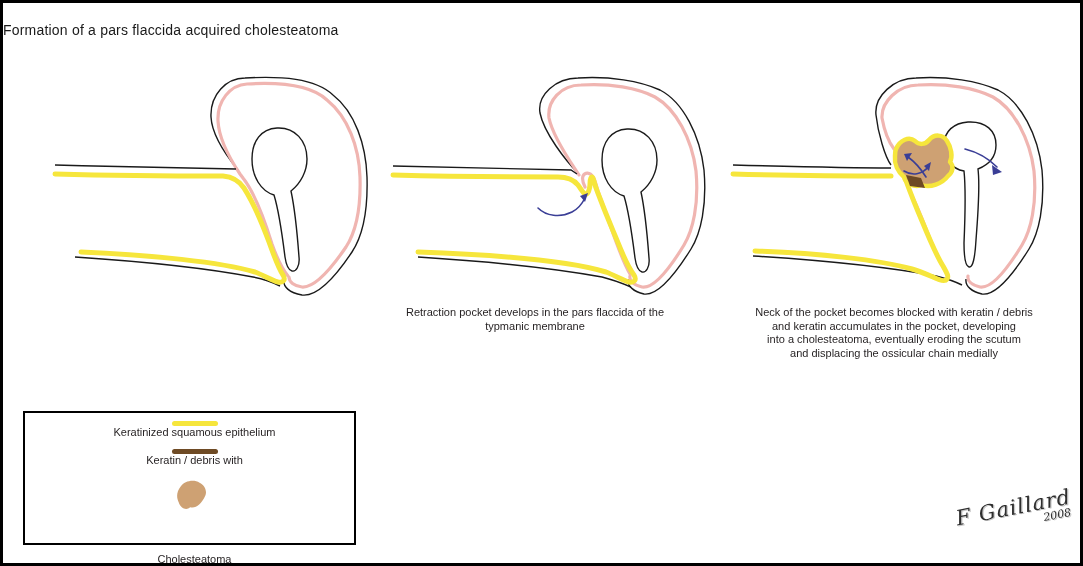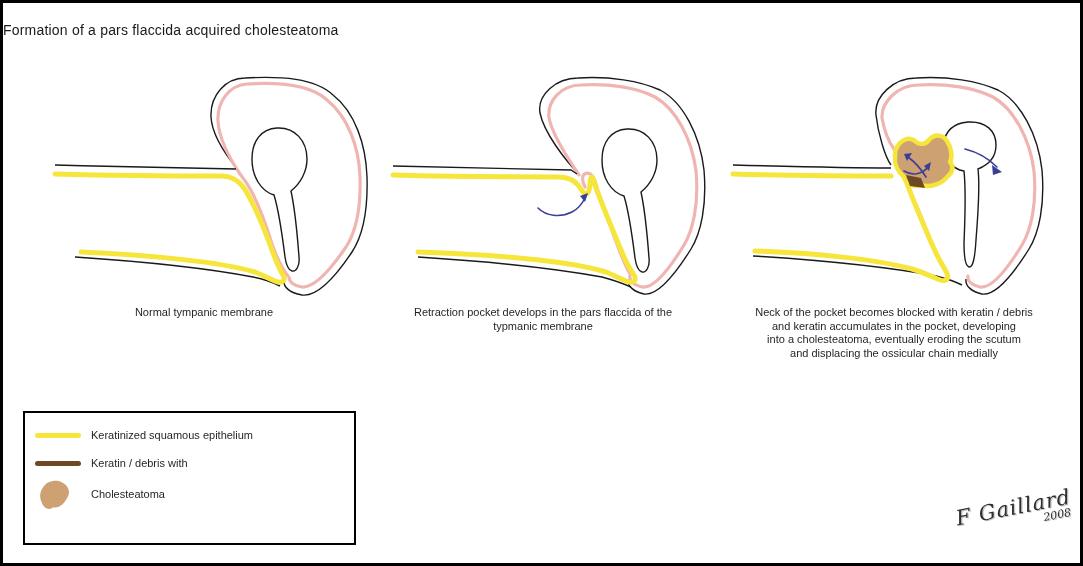--- a/index.html
+++ b/index.html
@@ -1,24 +1,24 @@
 <!DOCTYPE html>
 <html style="--c-yellow: #F6E63C; --c-pink: #F0B5B1; --c-brown: #6E4A24; --c-tan: #CEA173; --c-arrow_blue: #3A3E96; --c-outline: #1A1A1A;"><head>
 <meta charset="utf-8">
 <style>
   html,body{margin:0;padding:0;background:#fff;font-family:"Liberation Sans","DejaVu Sans",sans-serif;}
   #frame{position:relative;width:1083px;height:566px;box-sizing:border-box;border:3px solid #000;background:#fff;overflow:hidden;}
   .title{position:absolute;left:0;top:19px;width:100%;text-align:left;font-size:14px;color:#1a1a1a;letter-spacing:.2px;}
   .panel{position:absolute;top:62px;width:345px;height:245px;}
   #panel1{left:28px;} #panel2{left:385px;} #panel3{left:725px;}
   .caption{position:absolute;top:303px;font-size:11px;line-height:13.5px;color:#231f20;text-align:center;white-space:pre-line;}
-  #cap1{left:41px;width:320px;} #cap2{left:380px;width:320px;} #cap3{left:718px;width:346px;}
+  #cap1{left:41px;width:320px;} #cap2{left:372px;width:320px;} #cap3{left:718px;width:346px;}
   .legend{position:absolute;left:20px;top:408px;width:333px;height:134px;box-sizing:border-box;border:2px solid #000;background:#fff;padding-top:8px;}
-  .lg-row{display:flex;align-items:center;height:28px;}
-  .lg-row.tall{height:34px;}
+  .lg-row{display:flex;align-items:center;height:28px;flex-direction:column;}
+  .lg-row.tall{height:34px;gap:42px;}
   .lg-line{width:46px;height:5px;border-radius:3px;margin-left:10px;flex:none;}
   .lg-blob{width:46px;height:34px;margin-left:10px;flex:none;display:flex;align-items:center;}
   .lg-label{margin-left:10px;font-size:11px;color:#231f20;}
   .sw-yellow{background:var(--c-yellow);} .sw-pink{background:var(--c-pink);} .sw-brown{background:var(--c-brown);}
   .signature{position:absolute;left:953px;top:492px;width:122px;transform:rotate(-11deg);color:#2e2e2e;}
   .sig-name{font-family:"DejaVu Serif","Liberation Serif",serif;font-style:italic;font-size:21px;letter-spacing:1px;text-shadow:1px 1px 0 #c9c9c9;}
   .sig-year{display:block;font-family:"DejaVu Serif","Liberation Serif",serif;font-style:italic;font-size:11px;text-align:right;padding-right:8px;margin-top:-3px;text-shadow:1px 1px 0 #c9c9c9;}
   
   .ln-black{stroke:var(--c-outline);stroke-width:1.4;fill:none;}
   .ln-yellow{stroke:var(--c-yellow);stroke-width:5;fill:none;stroke-linecap:round;}
@@ -77,21 +77,20 @@
       <path class="f-blue" d="M 203,97 L 196,101 L 201,106 Z"></path>
       <path class="ln-blue" d="M 198,112 C 193,104 187,97 180,92"></path>
       <path class="f-blue" d="M 176,89 L 184,88 L 179,96 Z"></path>
     </g>
     <g>
       <path class="ln-blue" d="M 237,84 C 249,87 261,94 269,102"></path>
       <path class="f-blue" d="M 274,107 L 264,100 L 265,110 Z"></path>
     </g>
   </svg>
 
-  <div id="cap1" class="caption">Normal tympanic membrane</div>
   <div id="cap2" class="caption">Retraction pocket develops in the pars flaccida of the
 typmanic membrane</div>
   <div id="cap3" class="caption">Neck of the pocket becomes blocked with keratin / debris
 and keratin accumulates in the pocket, developing
 into a cholesteatoma, eventually eroding the scutum
 and displacing the ossicular chain medially</div>
 
   <div class="legend">
     <div class="lg-row">
       <div class="lg-line sw-yellow"></div>

